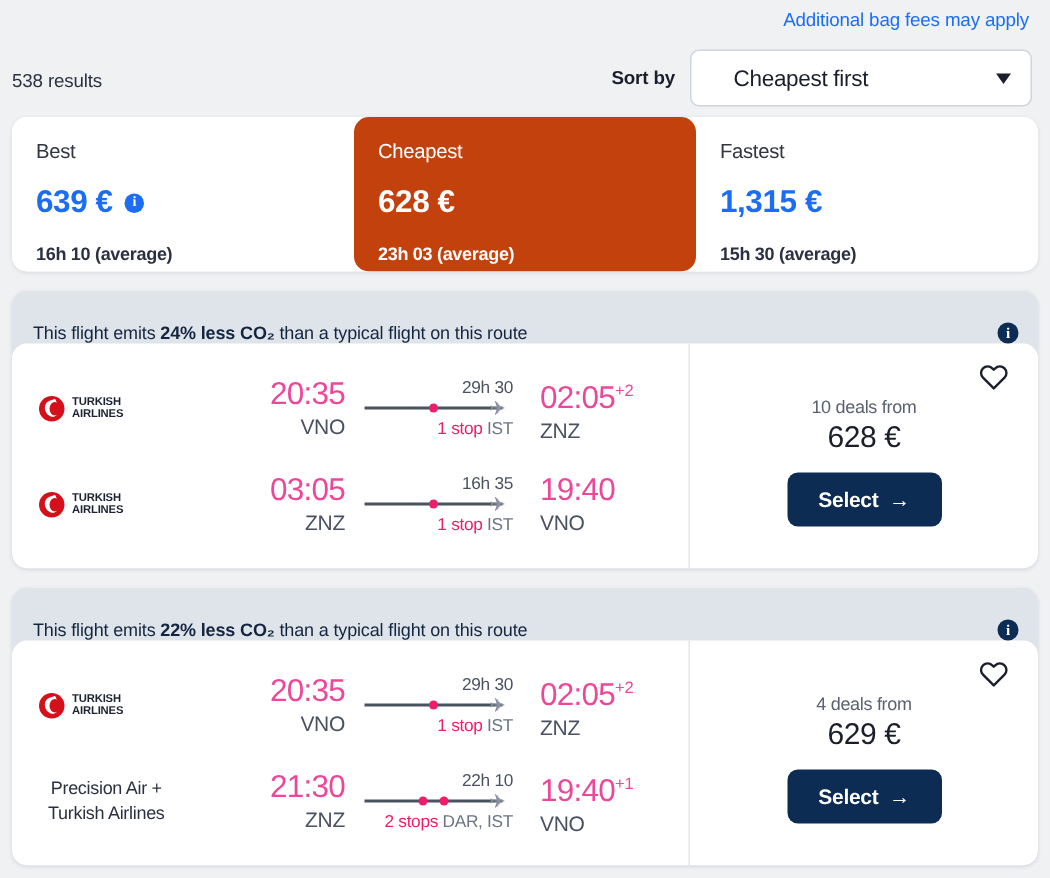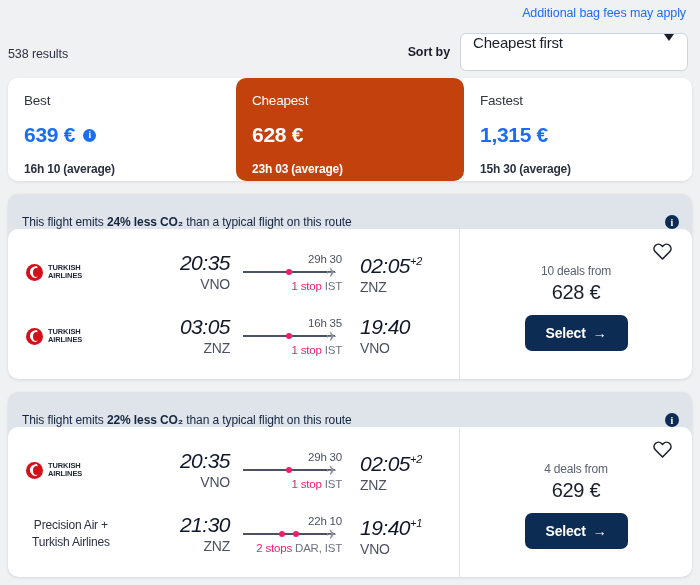--- a/index.html
+++ b/index.html
@@ -76,21 +76,22 @@
     letter-spacing: -0.1px;
   }
 
   .sort-select {
     width: 228px;
     height: 38px;
     background: #ffffff;
     border: 1px solid #cfd4dc;
     border-radius: 6px;
     display: flex;
-    padding: 0 12px;
+    align-items: center;
+    padding: 0 28px;
     position: relative;
     cursor: pointer;
   }
 
   .sort-value {
     font-size: 15px;
     color: #1b1f2b;
     letter-spacing: -0.2px;
   }
 
@@ -300,25 +301,24 @@
   .time-col {
     width: 74px;
     flex: 0 0 74px;
     text-align: right;
   }
 
   .time-col.arr { text-align: left; padding-left: 12px; }
 
   .time {
     font-size: 21px;
-    color: #0f172a;
+    color: #ec4899;
     letter-spacing: -0.5px;
     line-height: 24px;
     white-space: nowrap;
-    font-style: italic;
   }
 
   .time sup {
     font-size: 11px;
     vertical-align: super;
     letter-spacing: -0.2px;
   }
 
   .iata {
     font-size: 14px;

